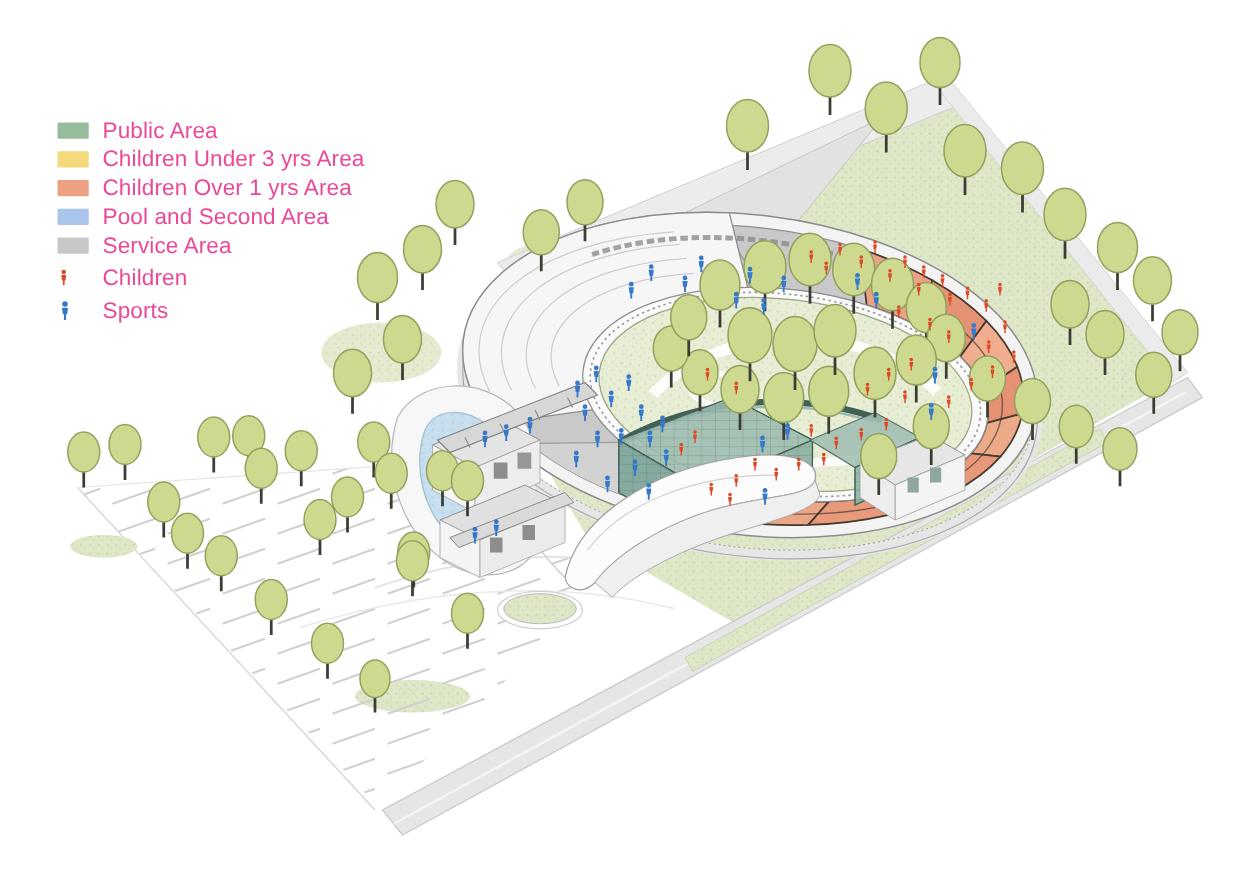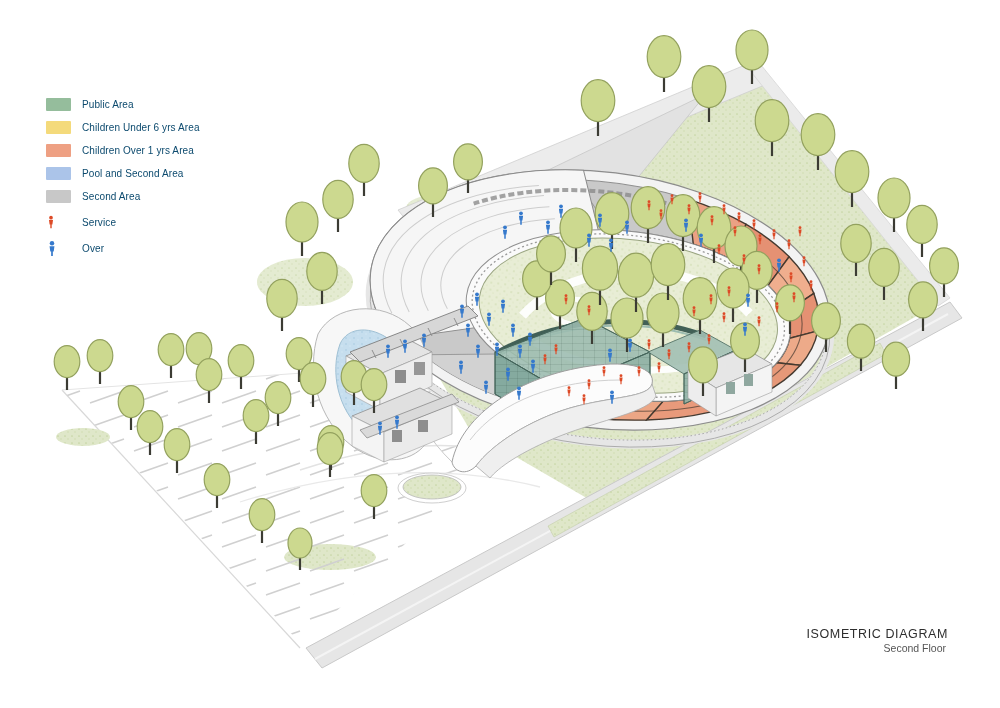--- a/index.html
+++ b/index.html
@@ -3,21 +3,21 @@
 <meta charset="utf-8">
 <style>
   html,body{margin:0;padding:0;background:#fff;}
   .stage{position:relative;width:1000px;height:708px;background:#ffffff;overflow:hidden;
          font-family:"Liberation Sans",sans-serif;}
   .scene-svg{position:absolute;left:0;top:0;}
   .legend{position:absolute;left:46px;top:97px;}
   .legend-row{display:flex;align-items:center;margin-bottom:9px;height:14px;}
   .legend-row.fig{margin-top:12px;}
   .swatch{width:25px;height:13px;margin-right:11px;border-radius:1px;flex:0 0 auto;}
-  .legend-label{font-size:10px;color:#0c4a6e;letter-spacing:.1px;white-space:nowrap;}
+  .legend-label{font-size:18px;color:#ec4899;letter-spacing:.1px;white-space:nowrap;}
   .fig-ico{width:25px;margin-right:11px;display:flex;justify-content:flex-start;align-items:flex-end;}
   .title-block{position:absolute;right:52px;top:627px;text-align:right;color:#2e2e2e;}
   .title-line1{font-size:12.5px;letter-spacing:.6px;color:#2e2e2e;}
   .title-line2{font-size:10.5px;color:#555;margin-top:1px;margin-right:2px;}
 </style>
 </head>
 <body>
 
 <div class="stage">
 
@@ -545,55 +545,51 @@
       </g>
   </svg>
 
   <div class="legend">
     <div class="legend-row">
       <span class="swatch" style="background: rgb(149, 189, 156);"></span>
       <span class="legend-label">Public Area</span>
     </div>
     <div class="legend-row">
       <span class="swatch" style="background: rgb(244, 218, 123);"></span>
-      <span class="legend-label">Children Under 6 yrs Area</span>
+      <span class="legend-label">Children Under 3 yrs Area</span>
     </div>
     <div class="legend-row">
       <span class="swatch" style="background: rgb(238, 160, 131);"></span>
       <span class="legend-label">Children Over 1 yrs Area</span>
     </div>
     <div class="legend-row">
       <span class="swatch" style="background: rgb(171, 196, 233);"></span>
       <span class="legend-label">Pool and Second Area</span>
     </div>
     <div class="legend-row">
       <span class="swatch" style="background: rgb(200, 200, 200);"></span>
-      <span class="legend-label">Second Area</span>
+      <span class="legend-label">Service Area</span>
     </div>
     <div class="legend-row fig">
       <span class="fig-ico">
         <svg width="10" height="14" viewBox="-4 -9 8 16">
             <g fill="#dd4a26">
               <circle cx="0" cy="-6" r="2.1"></circle>
               <path d="M-2.3,-3.2 L2.3,-3.2 L1.6,1.8 L0.8,1.8 L0.8,6 L-0.8,6 L-0.8,1.8 L-1.6,1.8 Z"></path>
             </g>
           </svg>
       </span>
-      <span class="legend-label">Service</span>
+      <span class="legend-label">Children</span>
     </div>
     <div class="legend-row fig">
       <span class="fig-ico">
         <svg width="12" height="17" viewBox="-4 -9 8 16">
             <g fill="#3579cc">
               <circle cx="0" cy="-6" r="2.1"></circle>
               <path d="M-2.3,-3.2 L2.3,-3.2 L1.6,1.8 L0.8,1.8 L0.8,6 L-0.8,6 L-0.8,1.8 L-1.6,1.8 Z"></path>
             </g>
           </svg>
       </span>
-      <span class="legend-label">Over</span>
+      <span class="legend-label">Sports</span>
     </div>
   </div>
 
-  <div class="title-block">
-    <div class="title-line1">ISOMETRIC DIAGRAM</div>
-    <div class="title-line2">Second Floor</div>
-  </div>
 </div>
 
 </body></html>

